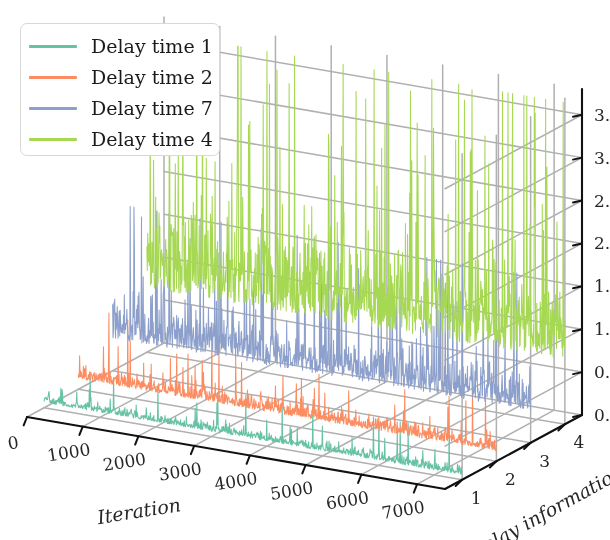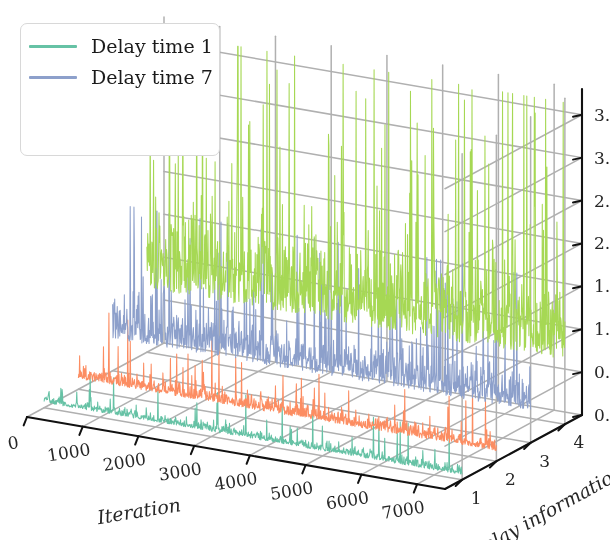--- a/index.html
+++ b/index.html
@@ -128,18 +128,26 @@
         <text x="650" y="237.42105263157896" class="axlabel" text-anchor="middle" font-size="20" transform="rotate(-90 650 237.42105263157896)">Time (s)</text>
       </g>
   </svg>
 
   <div id="legend">
     <div class="legrow">
       <span class="legswatch" style="background: rgb(102, 194, 165);"></span>
       <span class="legtext">Delay time 1</span>
     </div>
     <div class="legrow">
+      <span class="legswatch" style="background: rgb(252, 141, 98);"></span>
+      <span class="legtext">Delay time 2</span>
+    </div>
+    <div class="legrow">
       <span class="legswatch" style="background: rgb(141, 160, 203);"></span>
       <span class="legtext">Delay time 7</span>
+    </div>
+    <div class="legrow">
+      <span class="legswatch" style="background: rgb(166, 216, 84);"></span>
+      <span class="legtext">Delay time 4</span>
     </div>
   </div>
 
 </div>
 
 </body></html>

